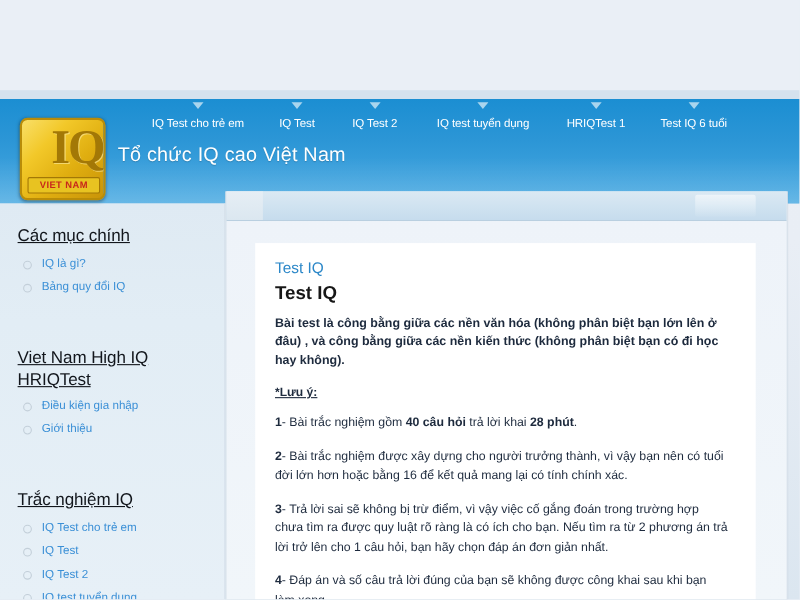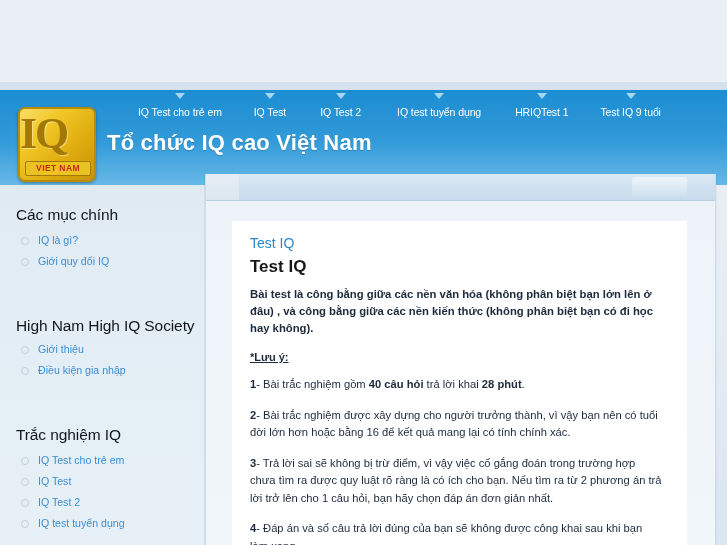--- a/index.html
+++ b/index.html
@@ -106,21 +106,21 @@
     box-shadow: 0 1px 3px rgba(0,0,0,0.35);
     overflow: hidden;
     z-index: 6;
   }
   .logo-iq {
     position: absolute;
     left: 0; top: -2px;
     width: 74px;
     height: 54px;
     line-height: 54px;
-    text-align: left;
+    text-align: right;
     font-family: "Liberation Serif", serif;
     font-weight: bold;
     font-size: 44px;
     color: #a37806;
     letter-spacing: -2px;
     text-shadow: 1px 1px 0 rgba(255,243,180,0.55);
   }
   .logo-band {
     position: absolute;
     left: 5px;
@@ -136,22 +136,22 @@
     font-weight: bold;
     color: #c8281c;
     letter-spacing: 0.4px;
   }
 
   
   .site-title {
     position: absolute;
     left: 107px;
     top: 130px;
-    font-size: 22px;
-    font-weight: bold;
+    font-size: 18px;
+    font-weight: normal;
     color: #ffffff;
     letter-spacing: 0.2px;
     text-shadow: 0 1px 1px rgba(0,0,0,0.18);
     z-index: 6;
     white-space: nowrap;
   }
 
   
   .content-shell {
     position: absolute;
@@ -252,20 +252,21 @@
     overflow: hidden;
   }
   .sb-group { padding: 0 0 0 16px; }
   .sb-heading {
     font-size: 15.5px;
     color: #12161c;
     margin: 0;
     padding: 20px 0 9px 0;
     letter-spacing: -0.1px;
     line-height: 20px;
+    text-decoration: underline;
   }
   .sb-heading.two-line { padding-bottom: 7px; }
   .sb-list {
     list-style: none;
     margin: 0;
     padding: 0 0 4px 0;
   }
   .sb-list li {
     position: relative;
     padding: 0 0 0 22px;
@@ -326,21 +327,21 @@
     <div class="topnav-item nav-gap-3">
       <span class="caret"></span>
       <span>IQ test tuyển dụng</span>
     </div>
     <div class="topnav-item nav-gap-4">
       <span class="caret"></span>
       <span>HRIQTest 1</span>
     </div>
     <div class="topnav-item nav-gap-5">
       <span class="caret"></span>
-      <span>Test IQ 9 tuổi</span>
+      <span>Test IQ 6 tuổi</span>
     </div>
   </div>
 
   <div class="logo">
     <div class="logo-iq">IQ</div>
     <div class="logo-band">VIET NAM</div>
   </div>
 
   <div class="site-title">Tổ chức IQ cao Việt Nam</div>
 
@@ -379,37 +380,37 @@
 
     <div class="sb-group">
       <div class="sb-heading">Các mục chính</div>
       <ul class="sb-list">
         <li>
           <span class="bullet"></span>
           <span>IQ là gì?</span>
         </li>
         <li>
           <span class="bullet"></span>
-          <span>Giới quy đổi IQ</span>
+          <span>Bảng quy đổi IQ</span>
         </li>
       </ul>
     </div>
 
     <div class="sb-spacer"></div>
 
     <div class="sb-group">
-      <div class="sb-heading two-line">High Nam High IQ Society</div>
+      <div class="sb-heading two-line">Viet Nam High IQ HRIQTest</div>
       <ul class="sb-list">
         <li>
           <span class="bullet"></span>
+          <span>Điều kiện gia nhập</span>
+        </li>
+        <li>
+          <span class="bullet"></span>
           <span>Giới thiệu</span>
-        </li>
-        <li>
-          <span class="bullet"></span>
-          <span>Điều kiện gia nhập</span>
         </li>
       </ul>
     </div>
 
     <div class="sb-spacer"></div>
 
     <div class="sb-group">
       <div class="sb-heading">Trắc nghiệm IQ</div>
       <ul class="sb-list">
         <li>

